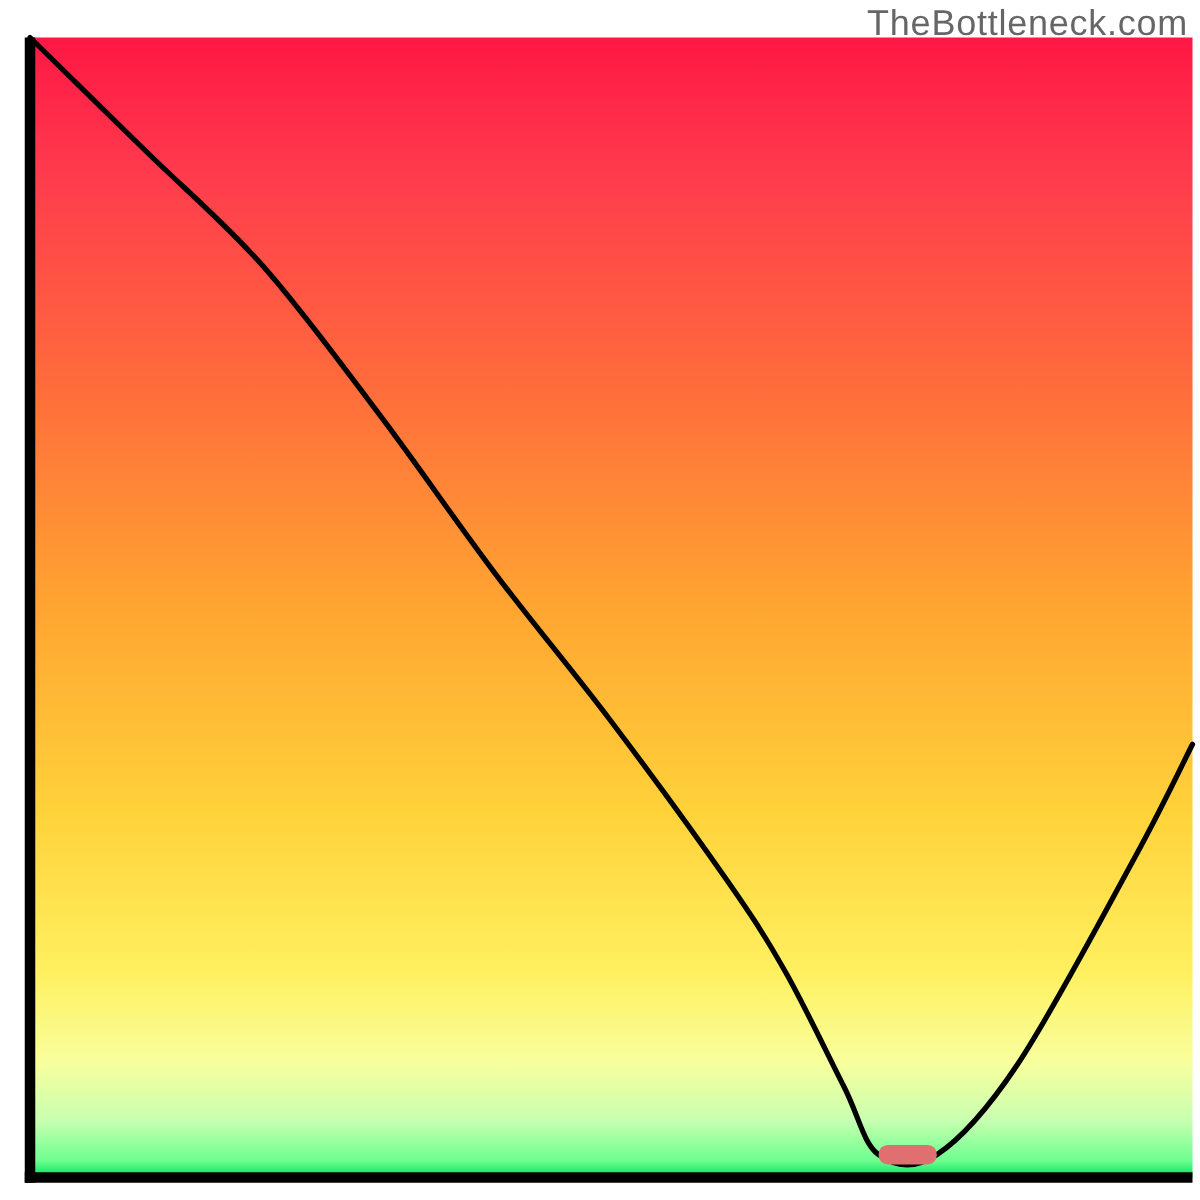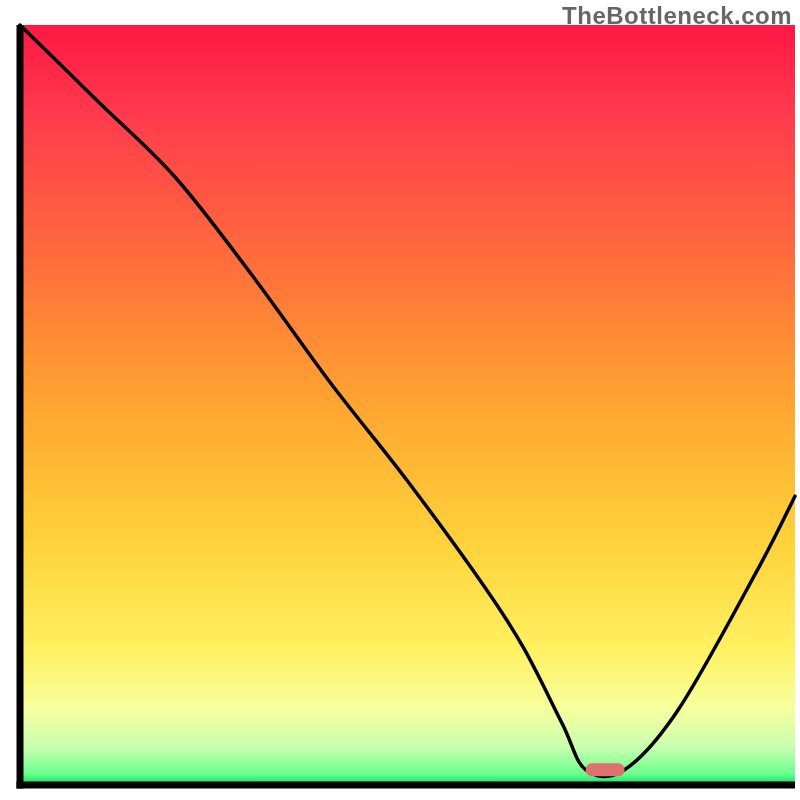--- a/index.html
+++ b/index.html
@@ -4,21 +4,21 @@
 <style>
   * { margin: 0; padding: 0; box-sizing: border-box; }
   html, body { width: 800px; height: 800px; overflow: hidden; background: #fff; }
   .wrap { position: relative; width: 800px; height: 800px; }
   .watermark {
     position: absolute;
     top: 2px;
     right: 8px;
     font-family: Arial, Helvetica, sans-serif;
     font-size: 24px;
-    font-weight: bold;
+    font-weight: normal;
     color: #666;
     letter-spacing: 0.5px;
     z-index: 10;
   }
   svg { display: block; }
 </style>
 </head>
 <body>
 
 <div class="wrap">

